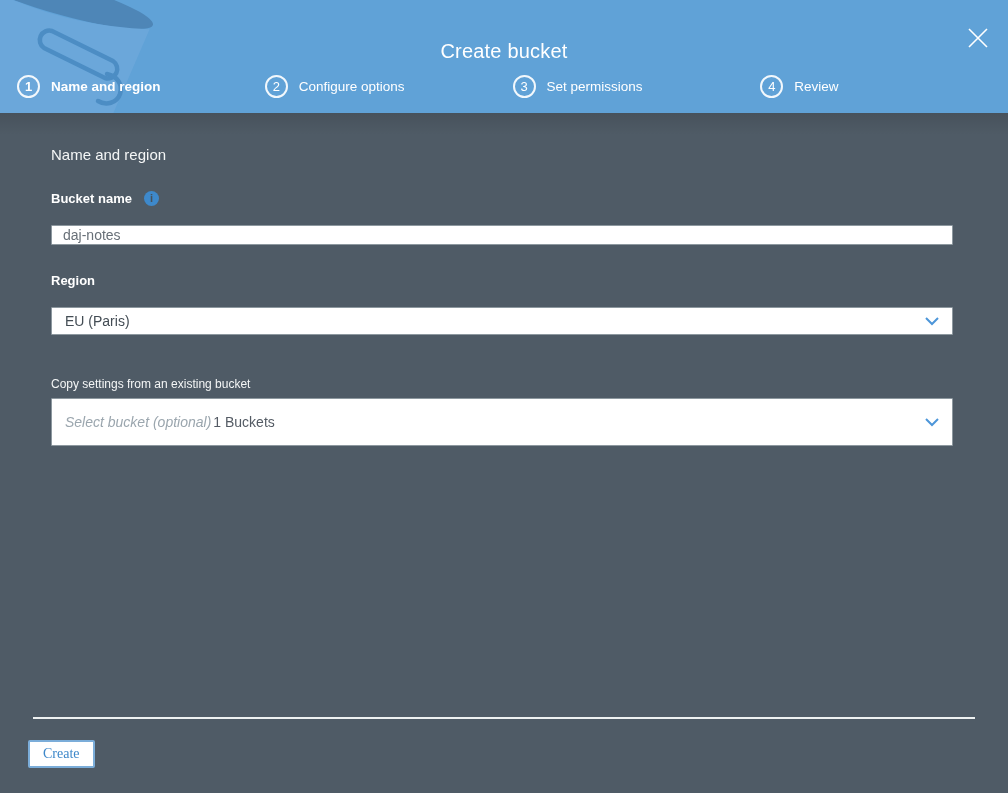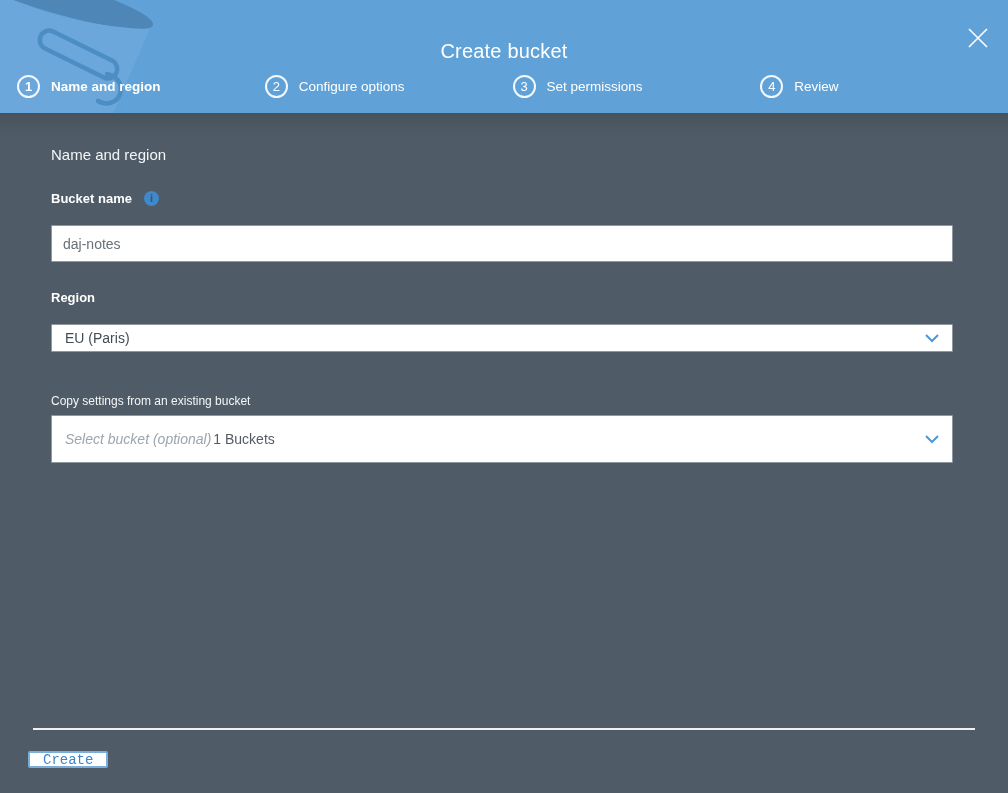--- a/index.html
+++ b/index.html
@@ -45,21 +45,21 @@
     display:flex; align-items:center; gap:12px;
     color:#ffffff; font-size:13px; font-weight:bold; margin-top:28px;
   }
   .info-icon {
     width:15px; height:15px; border-radius:50%; background:#3e89cb;
     color:#46525c; font-size:11px; font-weight:bold; font-style:normal;
     display:inline-flex; align-items:center; justify-content:center;
     cursor:pointer; line-height:1;
   }
   .text-input {
-    display:block; width:100%; height:37px; margin-top:19px;
+    display:block; width:100%; height:20px; margin-top:19px;
     background:#ffffff; border:1px solid #8d989f; border-radius:1px;
     padding:0 11px; font-size:14px; color:#687078;
     font-family:"Liberation Sans", sans-serif; outline:none;
   }
   .select {
     width:100%; height:28px; margin-top:19px; background:#ffffff;
     border:1px solid #8d989f; border-radius:1px; padding:0 13px;
     display:flex; align-items:center; cursor:pointer;
   }
   .select .select-value { color:#434c54; font-size:14px; }
@@ -70,22 +70,22 @@
   .copy-heading { color:#f4f6f6; font-size:12px; font-weight:400; margin-top:42px; }
 
   
   .footer { flex:none; }
   .divider { border:none; border-top:2px solid #eef1f1; margin:0 33px; }
   .footer-row {
     display:flex; align-items:center; justify-content:space-between;
     padding:21px 28px 25px 28px;
   }
   .btn {
-    height:17px; padding:0 13px; font-size:14px; border-radius:2px;
-    cursor:pointer; font-family:Liberation Mono, monospace; line-height:1;
+    height:28px; padding:0 13px; font-size:14px; border-radius:2px;
+    cursor:pointer; font-family:Liberation Serif, serif; line-height:1;
   }
   .btn.secondary { background:#ffffff; color:#3d87c9; border:2px solid #7badd9; }
   .btn.primary { background:#4a8fc8; color:#ffffff; border:2px solid #4a8fc8; font-weight:700; }
   .right-btns { display:flex; gap:14px; }
 </style>
 </head>
 <body>
 
 <div class="modal">
 

